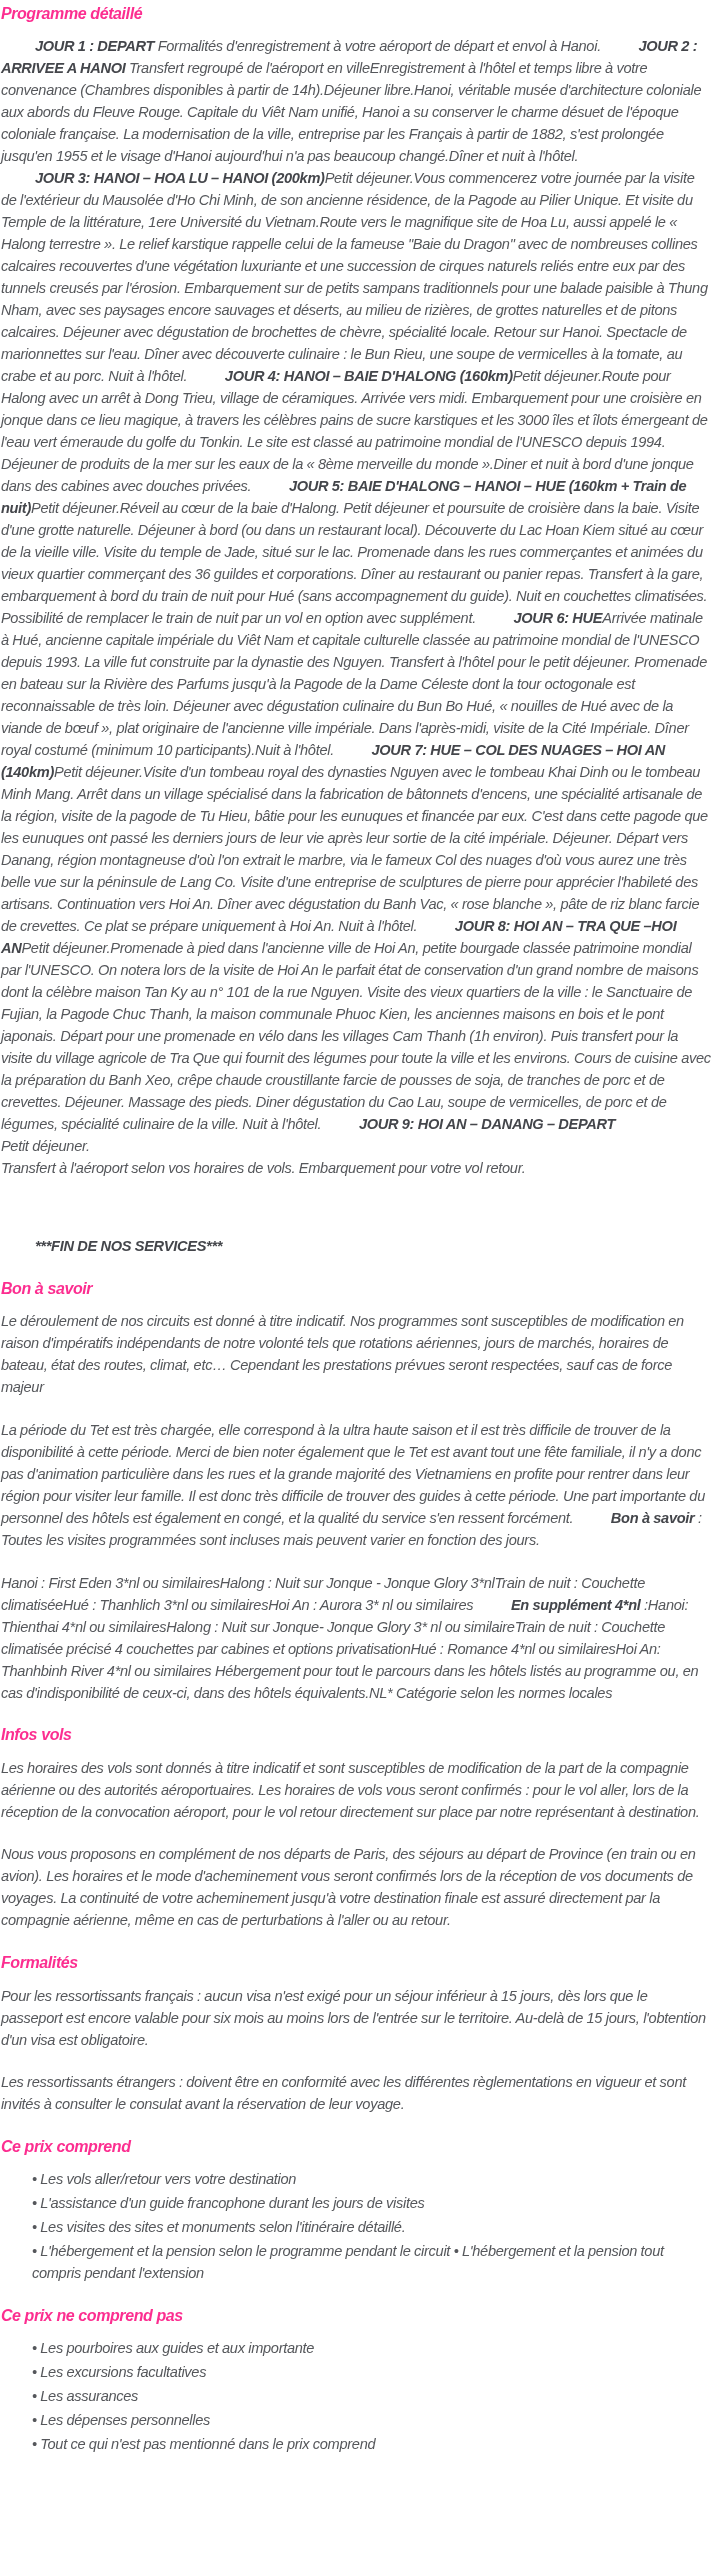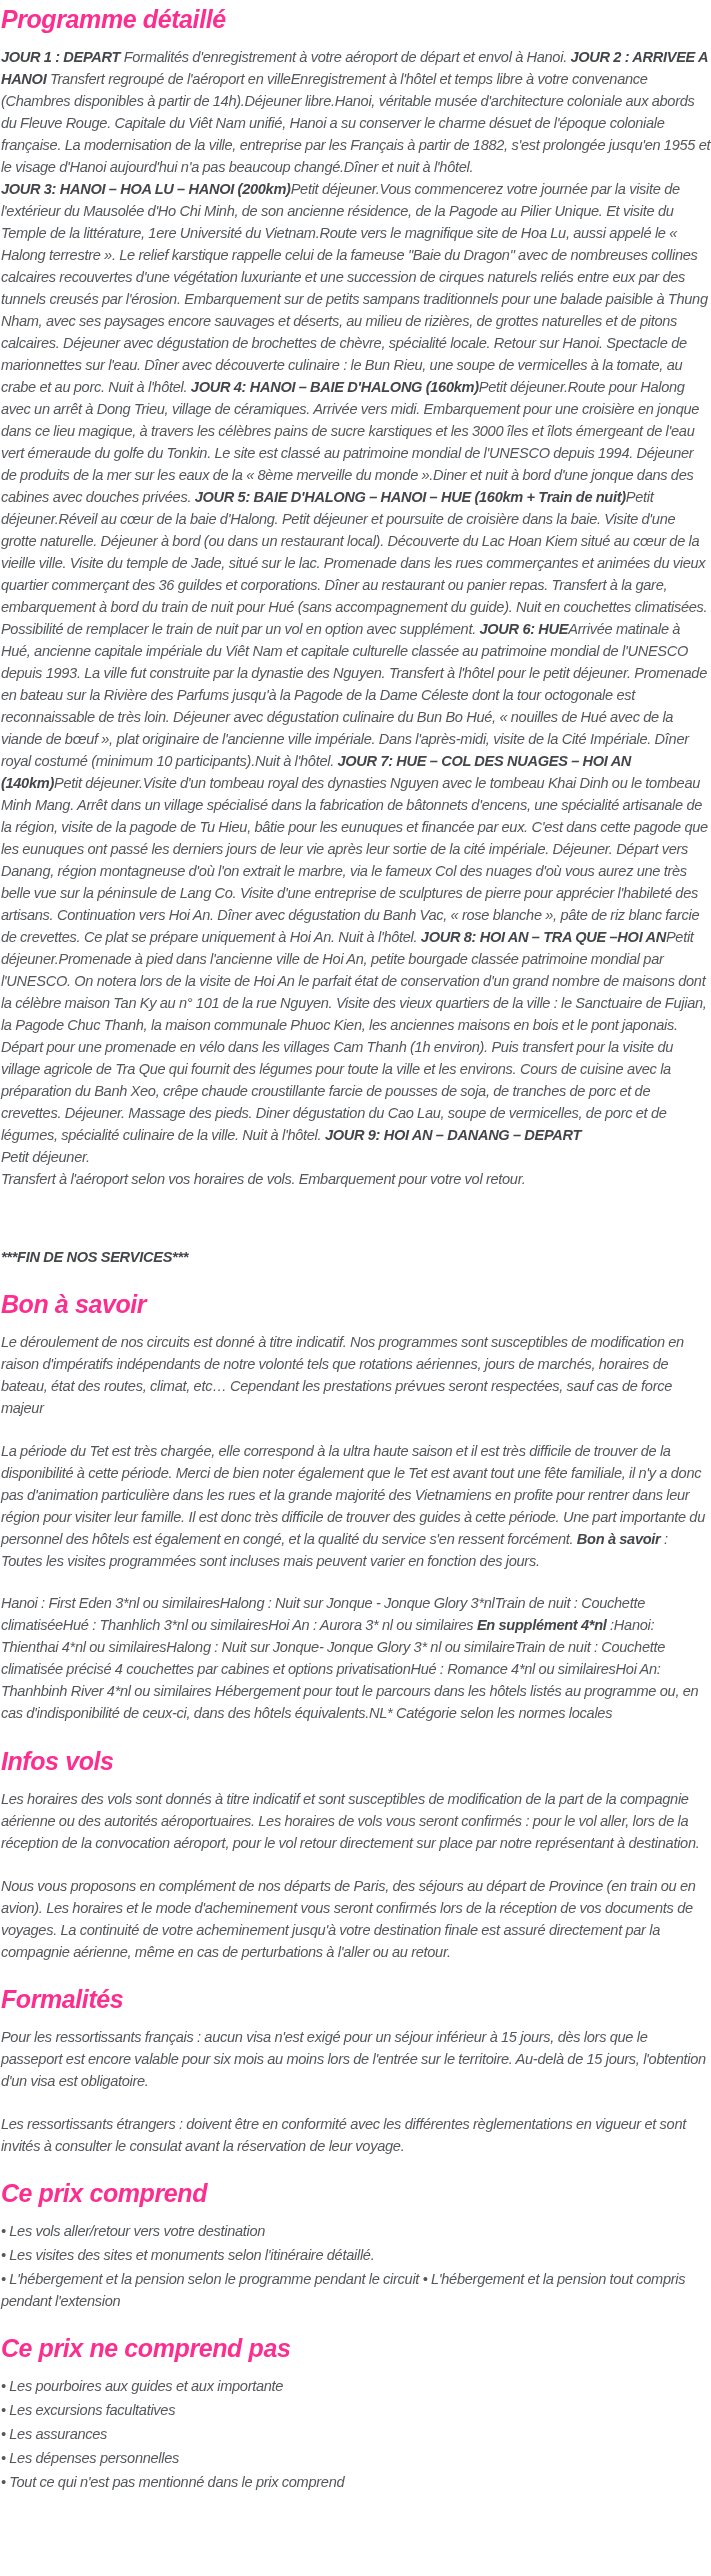--- a/index.html
+++ b/index.html
@@ -7,36 +7,36 @@
     width: 712px;
     font-family: "Liberation Sans", "DejaVu Sans", sans-serif;
     font-style: italic;
     color: var(--text, #55575b);
   }
   main { padding: 4.7px 0.9px 7.5px 0.9px; }
   .h {
     color: var(--accent, #fc2e90);
     font-weight: bold;
     font-style: italic;
-    font-size: 25px;
+    font-size: 16px;
     line-height: 1.15;
     letter-spacing: -0.4px;
     margin: 22.5px 0 12.2px 0;
   }
   .h.first { margin-top: 0; }
   .para {
     font-size: 14.6px;
     line-height: 22px;
     letter-spacing: -0.3px;
     word-spacing: -0.2px;
     margin: 0 0 20.7px 0;
   }
-  .para .b { font-weight: bold; color: var(--text_strong, #44464b); }
+  .para .b { font-weight: bold; color: var(--text_strong, #44464b); padding-left: 34px; }
   .para.fin { margin-top: 56px; }
-  .para.bullet { margin: 0 0 1.9px 0; }
+  .para.bullet { margin: 0 0 1.9px 0; padding-left: 31px; }
 </style>
 </head>
 <body>
 
 <main>
 
   <section>
     <h1 class="h first">Programme détaillé</h1>
     <div class="blocks">
         <p class="para"><span class="b">JOUR 1 : DEPART </span><span class="r">Formalités d'enregistrement à votre aéroport de départ et envol à Hanoi. </span><span class="b">JOUR 2 : ARRIVEE A HANOI </span><span class="r">Transfert regroupé de l'aéroport en villeEnregistrement à l'hôtel et temps libre à votre convenance (Chambres disponibles à partir de 14h).Déjeuner libre.Hanoi, véritable musée d'architecture coloniale aux abords du Fleuve Rouge. Capitale du Viêt Nam unifié, Hanoi a su conserver le charme désuet de l'époque coloniale française. La modernisation de la ville, entreprise par les Français à partir de 1882, s'est prolongée jusqu'en 1955 et le visage d'Hanoi aujourd'hui n'a pas beaucoup changé.Dîner et nuit à l'hôtel.</span><br><span class="b">JOUR 3: HANOI – HOA LU – HANOI (200km)</span><span class="r">Petit déjeuner.Vous commencerez votre journée par la visite de l'extérieur du Mausolée d'Ho Chi Minh, de son ancienne résidence, de la Pagode au Pilier Unique. Et visite du Temple de la littérature, 1ere Université du Vietnam.Route vers le magnifique site de Hoa Lu, aussi appelé le « Halong terrestre ». Le relief karstique rappelle celui de la fameuse "Baie du Dragon" avec de nombreuses collines calcaires recouvertes d'une végétation luxuriante et une succession de cirques naturels reliés entre eux par des tunnels creusés par l'érosion. Embarquement sur de petits sampans traditionnels pour une balade paisible à Thung Nham, avec ses paysages encore sauvages et déserts, au milieu de rizières, de grottes naturelles et de pitons calcaires. Déjeuner avec dégustation de brochettes de chèvre, spécialité locale. Retour sur Hanoi. Spectacle de marionnettes sur l'eau. Dîner avec découverte culinaire : le Bun Rieu, une soupe de vermicelles à la tomate, au crabe et au porc. Nuit à l'hôtel. </span><span class="b">JOUR 4: HANOI – BAIE D'HALONG (160km)</span><span class="r">Petit déjeuner.Route pour Halong avec un arrêt à Dong Trieu, village de céramiques. Arrivée vers midi. Embarquement pour une croisière en jonque dans ce lieu magique, à travers les célèbres pains de sucre karstiques et les 3000 îles et îlots émergeant de l'eau vert émeraude du golfe du Tonkin. Le site est classé au patrimoine mondial de l'UNESCO depuis 1994. Déjeuner de produits de la mer sur les eaux de la « 8ème merveille du monde ».Diner et nuit à bord d'une jonque dans des cabines avec douches privées. </span><span class="b">JOUR 5: BAIE D'HALONG – HANOI – HUE (160km + Train de nuit)</span><span class="r">Petit déjeuner.Réveil au cœur de la baie d'Halong. Petit déjeuner et poursuite de croisière dans la baie. Visite d'une grotte naturelle. Déjeuner à bord (ou dans un restaurant local). Découverte du Lac Hoan Kiem situé au cœur de la vieille ville. Visite du temple de Jade, situé sur le lac. Promenade dans les rues commerçantes et animées du vieux quartier commerçant des 36 guildes et corporations. Dîner au restaurant ou panier repas. Transfert à la gare, embarquement à bord du train de nuit pour Hué (sans accompagnement du guide). Nuit en couchettes climatisées. Possibilité de remplacer le train de nuit par un vol en option avec supplément. </span><span class="b">JOUR 6: HUE</span><span class="r">Arrivée matinale à Hué, ancienne capitale impériale du Viêt Nam et capitale culturelle classée au patrimoine mondial de l'UNESCO depuis 1993. La ville fut construite par la dynastie des Nguyen. Transfert à l'hôtel pour le petit déjeuner. Promenade en bateau sur la Rivière des Parfums jusqu'à la Pagode de la Dame Céleste dont la tour octogonale est reconnaissable de très loin. Déjeuner avec dégustation culinaire du Bun Bo Hué, « nouilles de Hué avec de la viande de bœuf », plat originaire de l'ancienne ville impériale. Dans l'après-midi, visite de la Cité Impériale. Dîner royal costumé (minimum 10 participants).Nuit à l'hôtel. </span><span class="b">JOUR 7: HUE – COL DES NUAGES – HOI AN (140km)</span><span class="r">Petit déjeuner.Visite d'un tombeau royal des dynasties Nguyen avec le tombeau Khai Dinh ou le tombeau Minh Mang. Arrêt dans un village spécialisé dans la fabrication de bâtonnets d'encens, une spécialité artisanale de la région, visite de la pagode de Tu Hieu, bâtie pour les eunuques et financée par eux. C'est dans cette pagode que les eunuques ont passé les derniers jours de leur vie après leur sortie de la cité impériale. Déjeuner. Départ vers Danang, région montagneuse d'où l'on extrait le marbre, via le fameux Col des nuages d'où vous aurez une très belle vue sur la péninsule de Lang Co. Visite d'une entreprise de sculptures de pierre pour apprécier l'habileté des artisans. Continuation vers Hoi An. Dîner avec dégustation du Banh Vac, « rose blanche », pâte de riz blanc farcie de crevettes. Ce plat se prépare uniquement à Hoi An. Nuit à l'hôtel. </span><span class="b">JOUR 8: HOI AN – TRA QUE –HOI AN</span><span class="r">Petit déjeuner.Promenade à pied dans l'ancienne ville de Hoi An, petite bourgade classée patrimoine mondial par l'UNESCO. On notera lors de la visite de Hoi An le parfait état de conservation d'un grand nombre de maisons dont la célèbre maison Tan Ky au n° 101 de la rue Nguyen. Visite des vieux quartiers de la ville : le Sanctuaire de Fujian, la Pagode Chuc Thanh, la maison communale Phuoc Kien, les anciennes maisons en bois et le pont japonais. Départ pour une promenade en vélo dans les villages Cam Thanh (1h environ). Puis transfert pour la visite du village agricole de Tra Que qui fournit des légumes pour toute la ville et les environs. Cours de cuisine avec la préparation du Banh Xeo, crêpe chaude croustillante farcie de pousses de soja, de tranches de porc et de crevettes. Déjeuner. Massage des pieds. Diner dégustation du Cao Lau, soupe de vermicelles, de porc et de légumes, spécialité culinaire de la ville. Nuit à l'hôtel. </span><span class="b">JOUR 9: HOI AN – DANANG – DEPART</span><br><span class="r">Petit déjeuner.</span><br><span class="r">Transfert à l'aéroport selon vos horaires de vols. Embarquement pour votre vol retour.</span></p>
@@ -71,20 +71,21 @@
     <div class="blocks">
         <p class="para"><span class="r">Pour les ressortissants français : aucun visa n'est exigé pour un séjour inférieur à 15 jours, dès lors que le passeport est encore valable pour six mois au moins lors de l'entrée sur le territoire. Au-delà de 15 jours, l'obtention d'un visa est obligatoire.</span></p>
         <p class="para"><span class="r">Les ressortissants étrangers : doivent être en conformité avec les différentes règlementations en vigueur et sont invités à consulter le consulat avant la réservation de leur voyage.</span></p>
       </div>
   </section>
 
   <section>
     <h2 class="h">Ce prix comprend</h2>
     <div class="blocks">
         <p class="para bullet"><span class="r">• Les vols aller/retour vers votre destination</span></p>
+        <p class="para bullet"><span class="r">• L'assistance d'un guide francophone durant les jours de visites</span></p>
         <p class="para bullet"><span class="r">• Les visites des sites et monuments selon l'itinéraire détaillé.</span></p>
         <p class="para bullet"><span class="r">• L'hébergement et la pension selon le programme pendant le circuit • L'hébergement et la pension tout compris pendant l'extension</span></p>
       </div>
   </section>
 
   <section>
     <h2 class="h">Ce prix ne comprend pas</h2>
     <div class="blocks">
         <p class="para bullet"><span class="r">• Les pourboires aux guides et aux importante</span></p>
         <p class="para bullet"><span class="r">• Les excursions facultatives</span></p>

